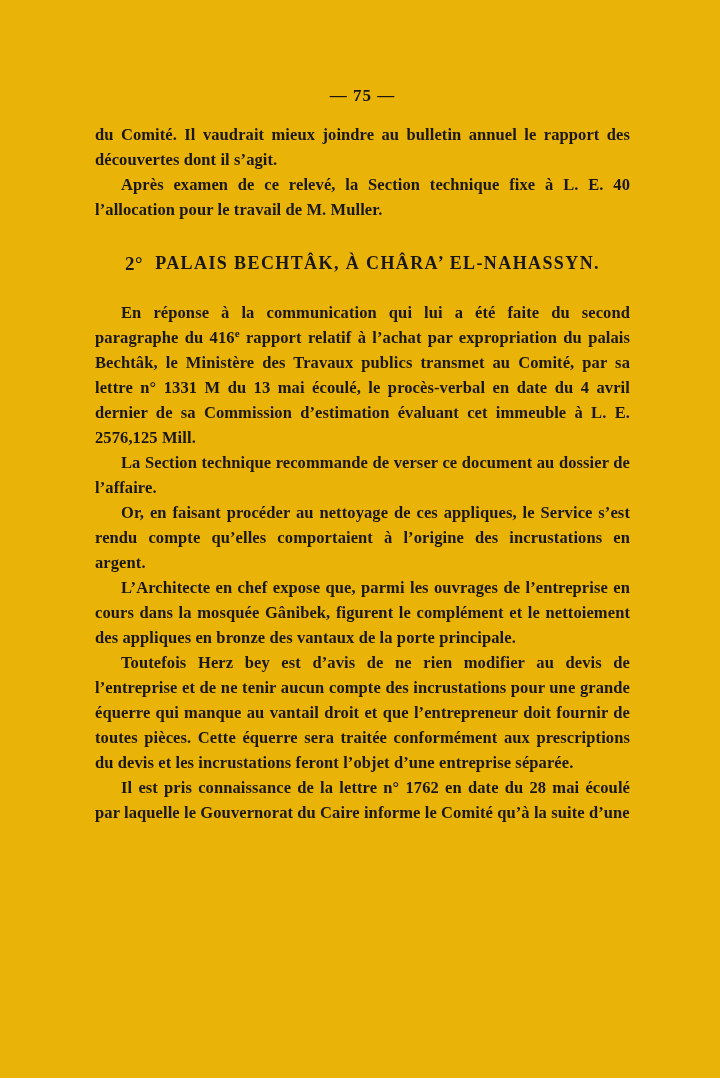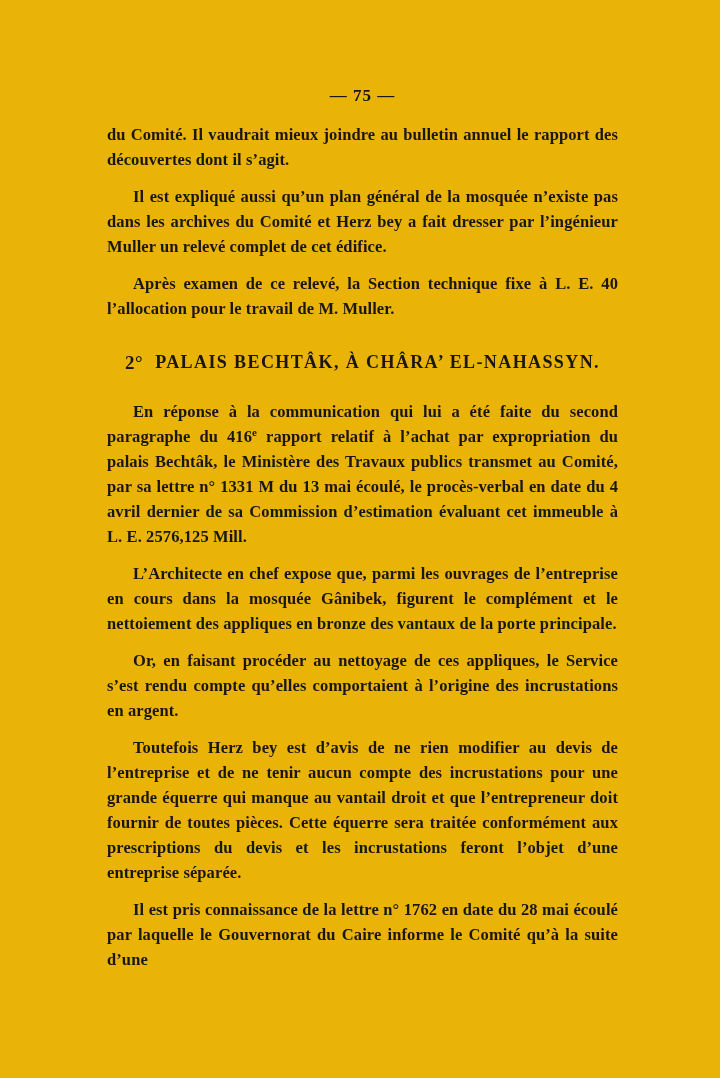--- a/index.html
+++ b/index.html
@@ -20,21 +20,21 @@
     overflow: hidden;
   }
   .page-header {
     text-align: center;
     font-size: 17px;
     letter-spacing: 1px;
     margin-bottom: 16px;
     white-space: nowrap;
   }
   .body-text p {
-    margin: 12px;
+    margin: 0;
     font-size: 16.5px;
     line-height: 25px;
     text-align: justify;
     text-indent: 26px;
     letter-spacing: 0.1px;
   }
   .body-text p.no-indent {
     text-indent: 0;
   }
   .section-heading {
@@ -61,34 +61,34 @@
 <body>
 
 <div class="page">
 
   <div class="page-header">— 75 —</div>
 
   <div class="body-text">
 
     <section>
       <p class="no-indent">du Comité. Il vaudrait mieux joindre au bulletin annuel le rapport des découvertes dont il s’agit.</p>
-      <p>Il est expliqué aussi qu’un plan général de la mosquée n’existe pas dans les archives du Comité et Herz bey a fait dresser par l’ingénieur Muller un relevé complet de cet édifice.</p>
       <p>Après examen de ce relevé, la Section technique fixe à L. E. 40 l’allocation pour le travail de M. Muller.</p>
     </section>
 
     <section>
       <div class="section-heading">
         <span class="heading-number">2°</span><span class="heading-title">PALAIS BECHTÂK, À CHÂRA’ EL-NAHASSYN.</span>
       </div>
       <p><span>En réponse à la communication qui lui a été faite du second paragraphe du 416</span><sup>e</sup><span> rapport relatif à l’achat par expropriation du palais Bechtâk, le Ministère des Travaux publics transmet au Comité, par sa lettre n° 1331 M du 13 mai écoulé, le procès-verbal en date du 4 avril dernier de sa Commission d’estimation évaluant cet immeuble à L. E. 2576,125 Mill.</span></p>
+      <p>La Section technique recommande de verser ce document au dossier de l’affaire.</p>
     </section>
 
     <section>
+      <p>Or, en faisant procéder au nettoyage de ces appliques, le Service s’est rendu compte qu’elles comportaient à l’origine des incrustations en argent.</p>
       <p>L’Architecte en chef expose que, parmi les ouvrages de l’entreprise en cours dans la mosquée Gânibek, figurent le complément et le nettoiement des appliques en bronze des vantaux de la porte principale.</p>
-      <p>Or, en faisant procéder au nettoyage de ces appliques, le Service s’est rendu compte qu’elles comportaient à l’origine des incrustations en argent.</p>
       <p>Toutefois Herz bey est d’avis de ne rien modifier au devis de l’entreprise et de ne tenir aucun compte des incrustations pour une grande équerre qui manque au vantail droit et que l’entrepreneur doit fournir de toutes pièces. Cette équerre sera traitée conformément aux prescriptions du devis et les incrustations feront l’objet d’une entreprise séparée.</p>
     </section>
 
     <section>
       <p>Il est pris connaissance de la lettre n° 1762 en date du 28 mai écoulé par laquelle le Gouvernorat du Caire informe le Comité qu’à la suite d’une</p>
     </section>
 
   </div>
 </div>
 

